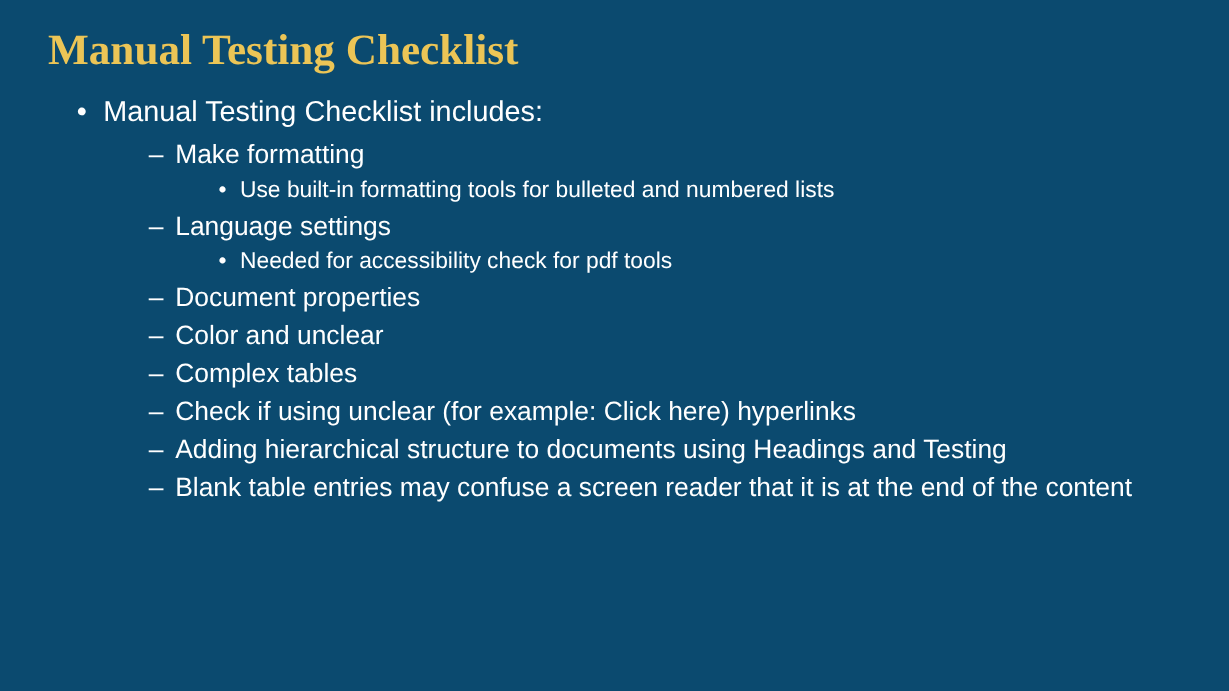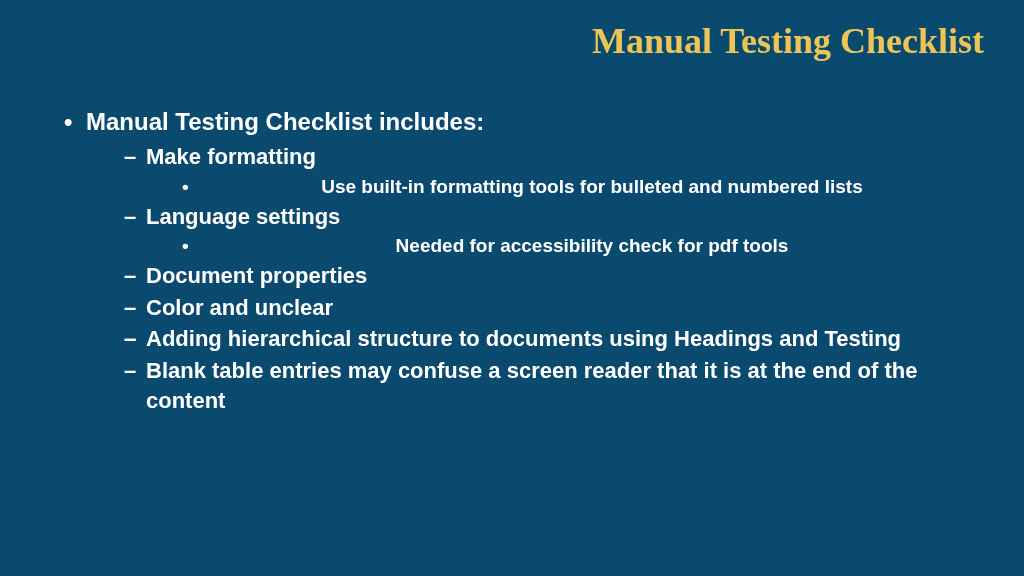--- a/index.html
+++ b/index.html
@@ -18,29 +18,28 @@
     .slide {
       width: 100%;
       height: 100%;
       padding: 20px 40px 10px 40px;
     }
     .title {
       font-family: Georgia, "Times New Roman", serif;
       color: #ecc556;
       font-weight: bold;
       font-size: 36px;
-      text-align: right;
-      margin-bottom: 44px;
+      text-align: left;
+      margin-bottom: 16px;
     }
     ul {
       list-style: none;
     }
     .level1 {
       padding-left: 24px;
-      font-weight: bold;
     }
     .level1 > li {
       position: relative;
       font-size: 24px;
       line-height: 1.35;
       margin-bottom: 2px;
       padding-left: 22px;
     }
     .level1 > li::before {
       content: "•";
@@ -61,21 +60,20 @@
     }
     .level2 > li::before {
       content: "–";
       position: absolute;
       left: 0;
       top: 0;
     }
     .level3 {
       padding-left: 36px;
       margin-top: 2px;
-      text-align: center;
     }
     .level3 > li {
       position: relative;
       font-size: 19px;
       line-height: 1.35;
       margin-bottom: 2px;
       padding-left: 18px;
     }
     .level3 > li::before {
       content: "•";
@@ -115,22 +113,26 @@
 
         <li>
           <span>Document properties</span>
         </li>
 
         <li>
           <span>Color and unclear</span>
         </li>
 
         <li>
+          <span>Complex tables</span>
         </li>
 
+        <li>
+          <span>Check if using unclear (for example: Click here) hyperlinks</span>
+        </li>
 
         <li>
           <span>Adding hierarchical structure to documents using Headings and Testing</span>
         </li>
 
         <li>
           <span>Blank table entries may confuse a screen reader that it is at the end of the content</span>
         </li>
 
       </ul>

